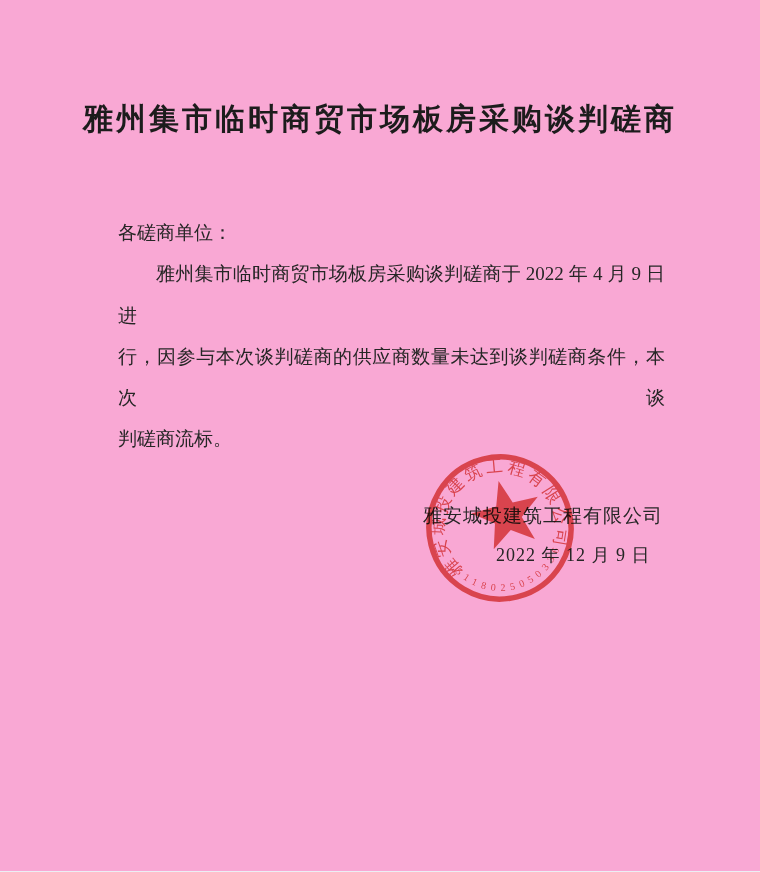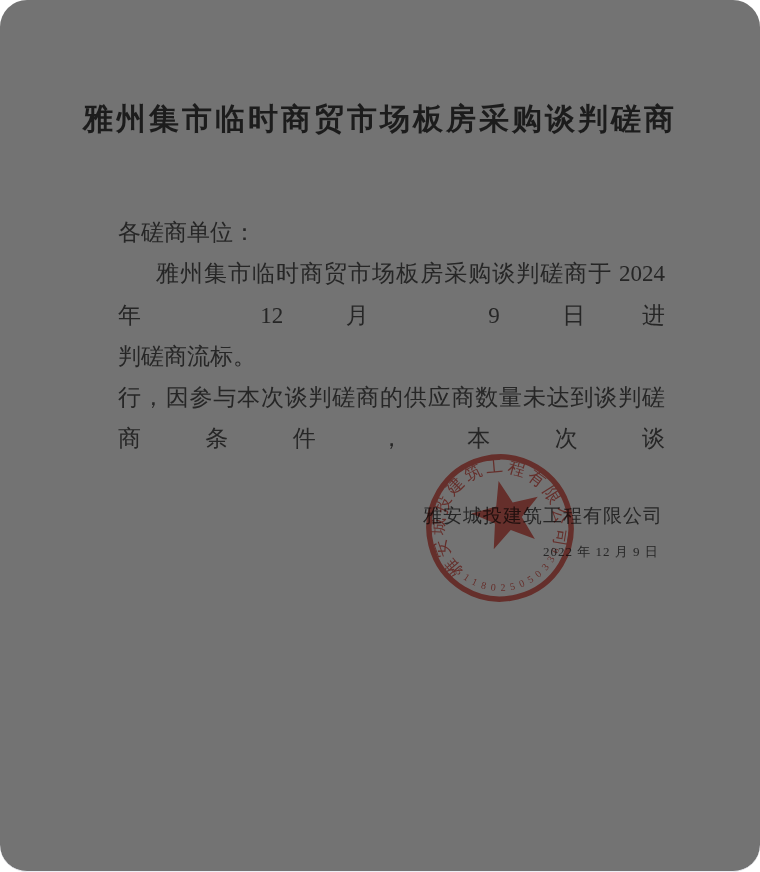--- a/index.html
+++ b/index.html
@@ -1,41 +1,40 @@
 <!DOCTYPE html>
 <html><head>
 <meta charset="utf-8">
 <style>
   html,body{margin:0;padding:0;background:#ffffff;}
   .page{
     position:relative;
     width:760px;height:872px;
-    background:#737373;
+    background:#f9a8d4;
     font-family:"Liberation Serif","DejaVu Serif",serif;
     color:#212121;
     overflow:hidden;
     border-bottom:1px solid #eceef4;
     box-sizing:border-box;
-    border-radius:27px;
   }
   .doc-title{
     position:absolute;
     top:94px;left:60px;right:60px;
     text-align:center;
     font-size:30px;
     font-weight:bold;
     letter-spacing:3px;
     line-height:50px;
     color:#1c1c1c;
   }
   .body-block{
     position:absolute;
     top:212px;left:118px;
     width:547px;
-    font-size:23px;
+    font-size:19px;
     color:#262626;
   }
   .body-line{
     line-height:41.3px;
     white-space:nowrap;
   }
   .jfull{
     text-align:justify;
     text-align-last:justify;
     white-space:normal;
@@ -44,24 +43,23 @@
   .signature-company{
     position:absolute;
     top:503px;left:423px;
     font-size:19px;
     letter-spacing:1px;
     color:#262626;
   }
   .signature-date{
     position:absolute;
     top:543px;left:496px;
-    font-size:13px;
+    font-size:18px;
     letter-spacing:1px;
     color:#262626;
-    margin-left:47px;
   }
   .seal{
     position:absolute;
     left:415px;top:443px;
     width:170px;height:170px;
     opacity:0.84;
     mix-blend-mode:multiply;
   }
   .seal text{
     font-family:"Liberation Serif","DejaVu Serif",serif;
@@ -71,23 +69,23 @@
 <body>
 
 <div class="page">
 
   <div class="doc-title">
     <div>雅州集市临时商贸市场板房采购谈判磋商</div>
   </div>
 
   <div class="body-block">
     <div class="body-line">各磋商单位：</div>
-    <div class="body-line jfull indent">雅州集市临时商贸市场板房采购谈判磋商于 2024 年 12 月 9 日进</div>
+    <div class="body-line jfull indent">雅州集市临时商贸市场板房采购谈判磋商于 2022 年 4 月 9 日进</div>
+    <div class="body-line jfull">行，因参与本次谈判磋商的供应商数量未达到谈判磋商条件，本次谈</div>
     <div class="body-line">判磋商流标。</div>
-    <div class="body-line jfull">行，因参与本次谈判磋商的供应商数量未达到谈判磋商条件，本次谈</div>
   </div>
 
   <div class="signature-company">雅安城投建筑工程有限公司</div>
   <div class="signature-date">2022 年 12 月 9 日</div>
 
   <svg class="seal" viewBox="0 0 170 170" aria-hidden="true">
     <defs>
       <path id="sealArcTop" d="M 39.1 117.1 A 56 56 0 1 1 130.9 117.1" fill="none"></path>
       <path id="sealArcBottom" d="M 27.9 111.6 A 63 63 0 0 0 142.1 111.6" fill="none"></path>
     </defs>

